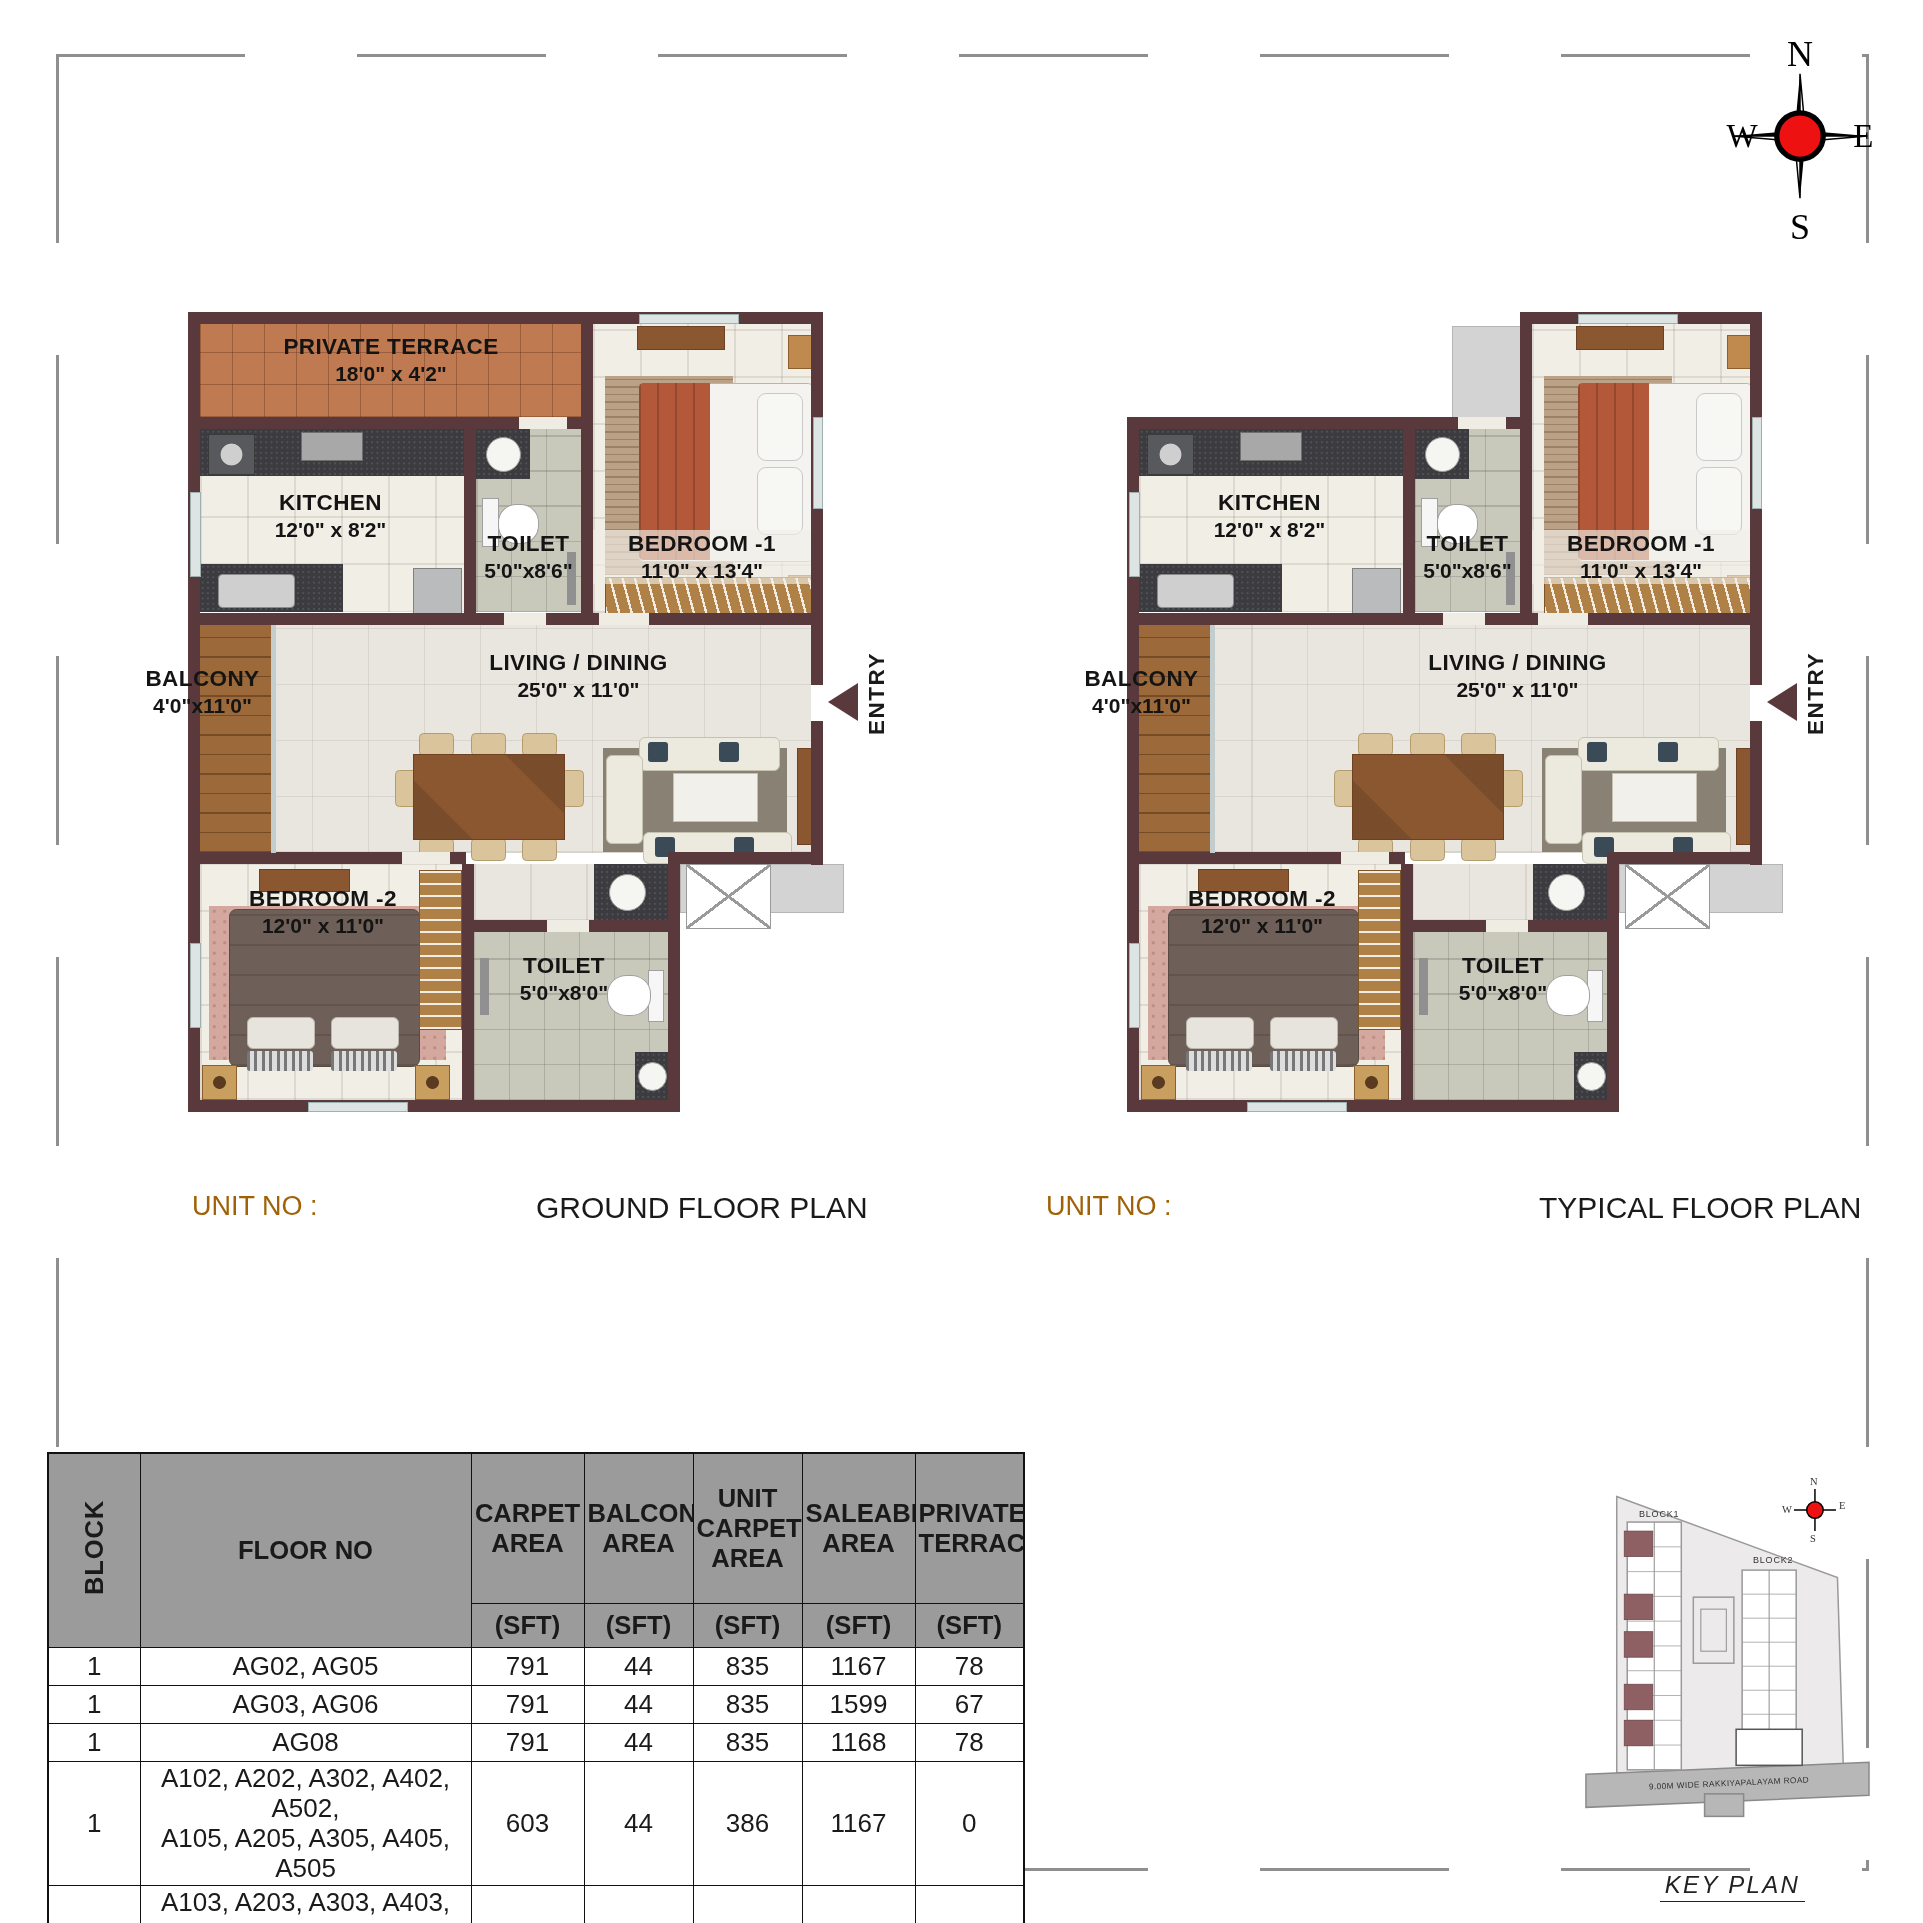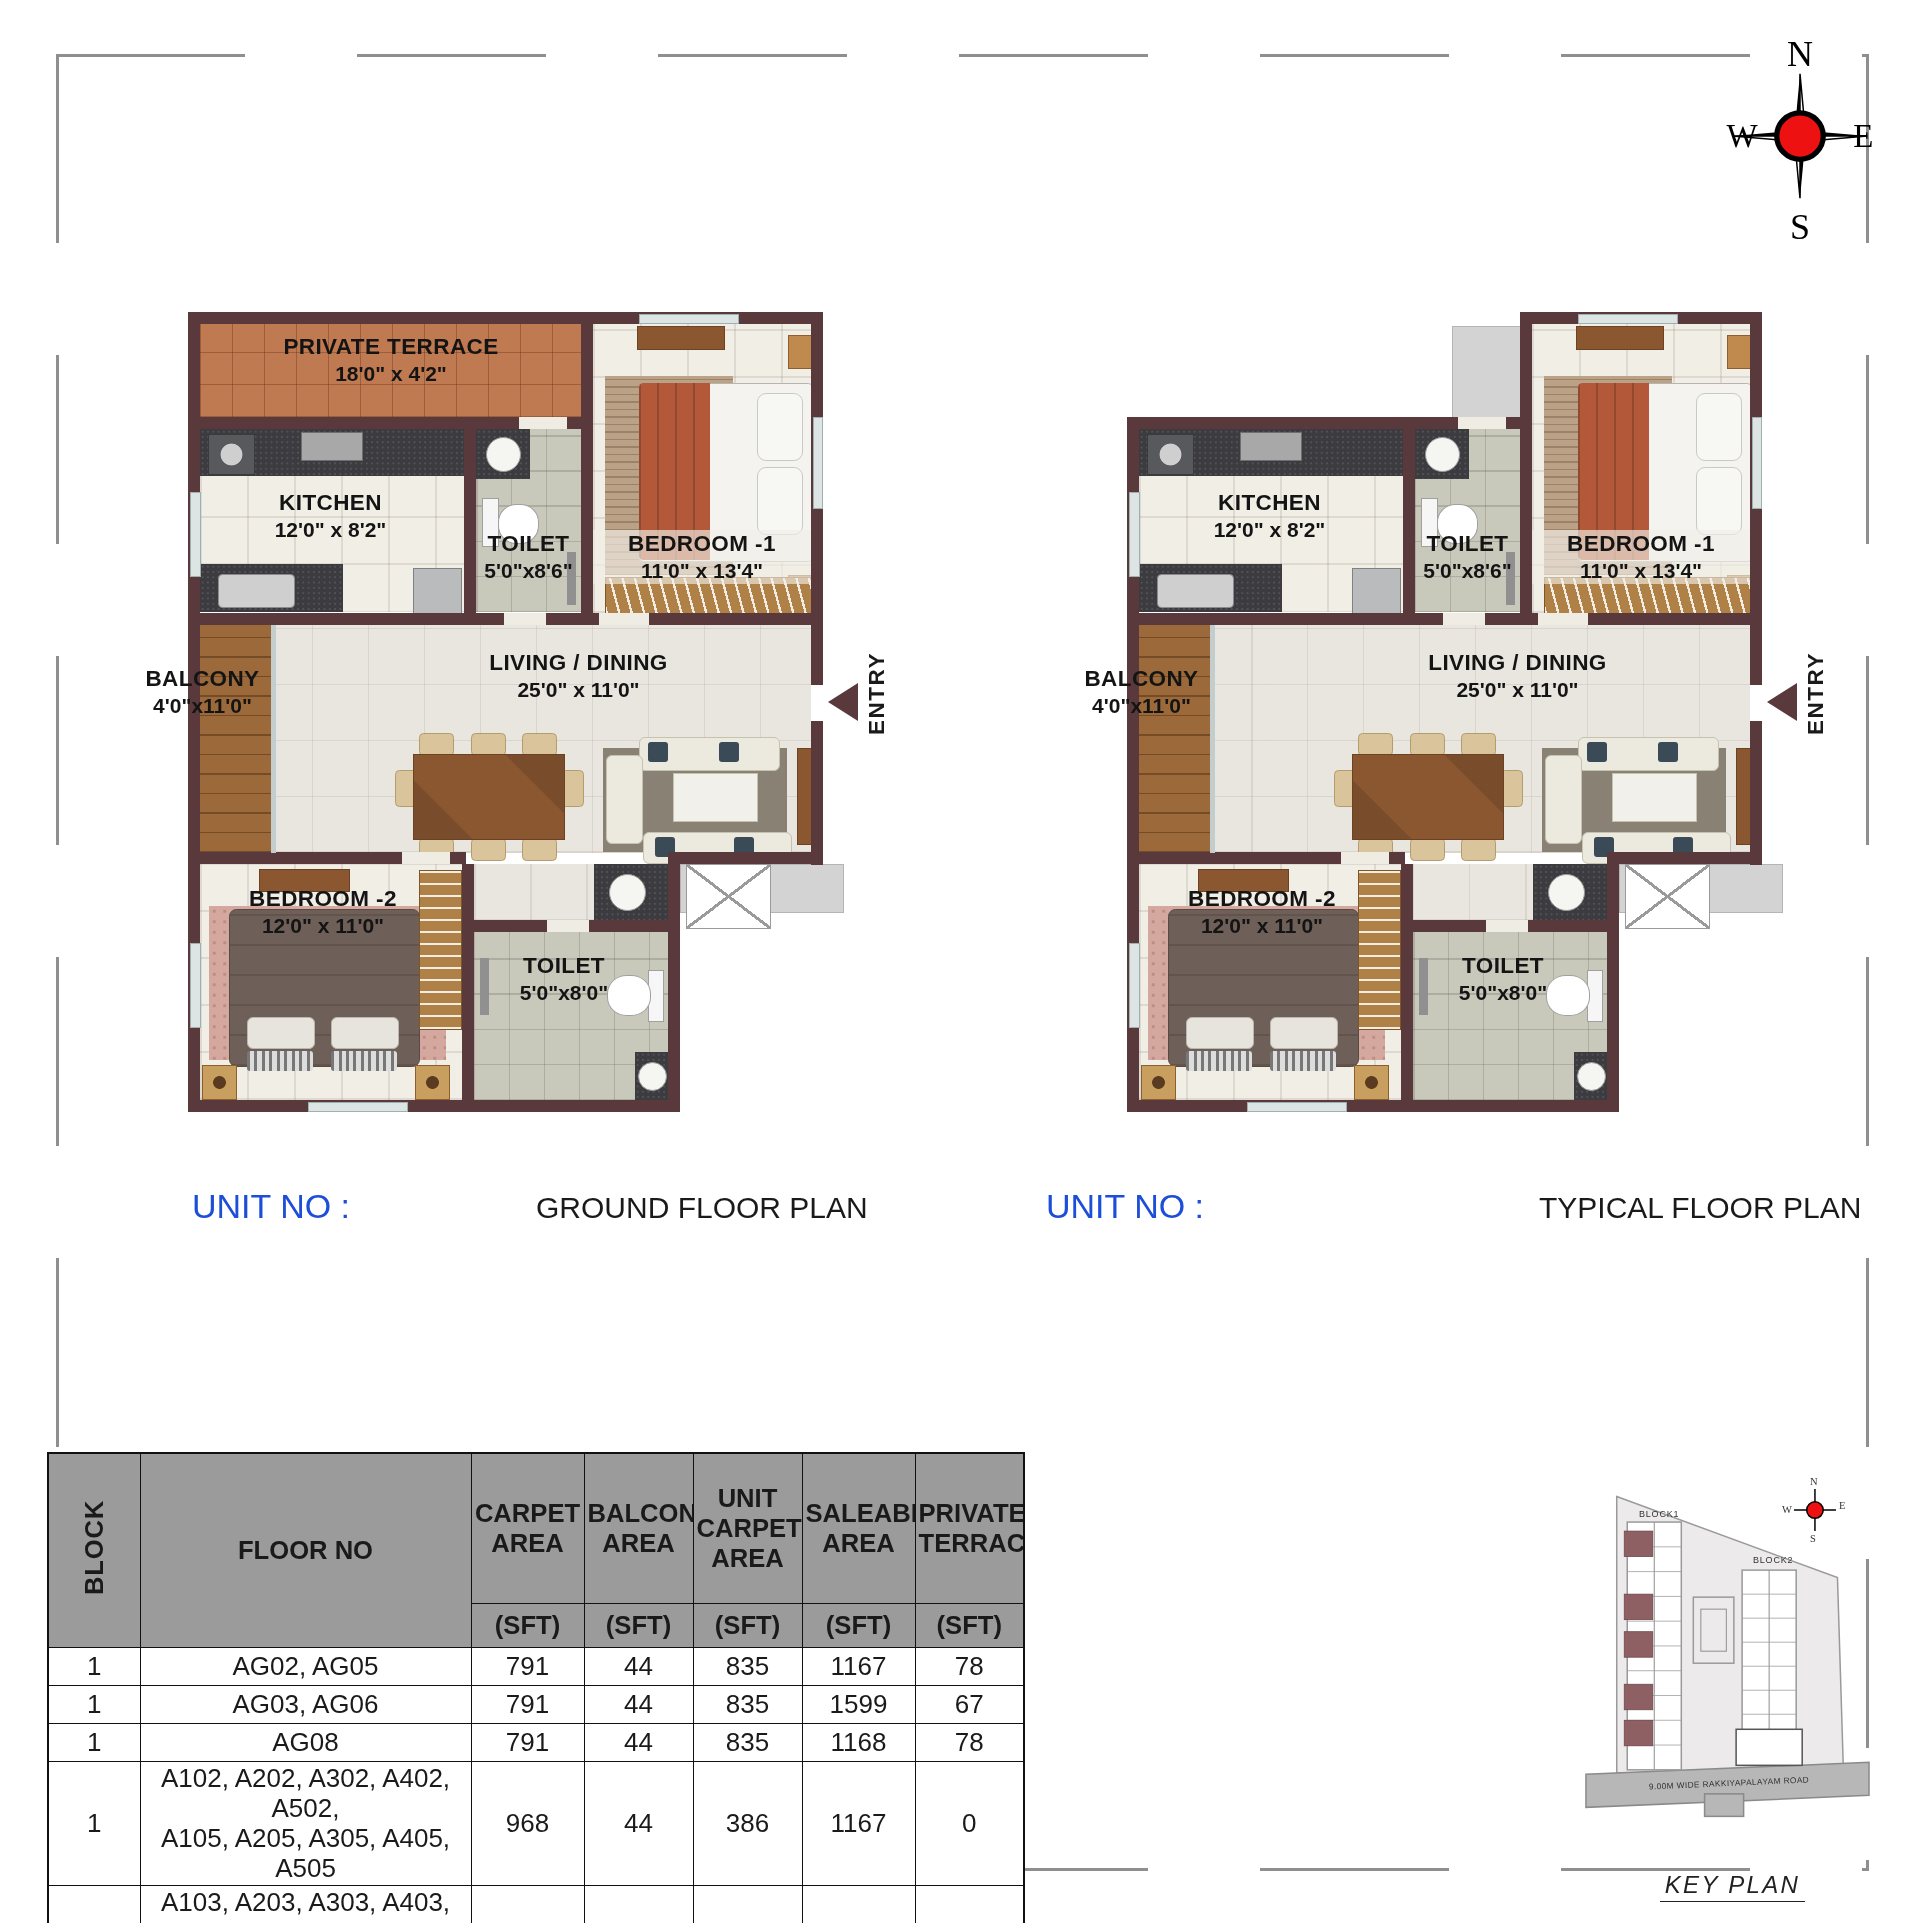--- a/index.html
+++ b/index.html
@@ -45,21 +45,21 @@
   .chair{position:absolute;background:#d9c49c;border:1.5px solid #b59c6c;border-radius:4.5px;}
   .pillow-dark{position:absolute;background:#3a4a56;border-radius:3px;}
   .rlabel{position:absolute;text-align:center;font-weight:700;color:#141414;z-index:40;}
   .rlabel .n{font-size:22.5px;line-height:28px;letter-spacing:0.4px;}
   .rlabel .d{font-size:21px;line-height:26px;}
   .entry-arrow{position:absolute;width:0;height:0;border-top:19.5px solid transparent;
      border-bottom:19.5px solid transparent;border-right:30px solid #5a393d;z-index:40;}
   .entry-text{position:absolute;writing-mode:vertical-rl;transform:rotate(180deg);
      font-weight:700;font-size:22.5px;letter-spacing:1.5px;z-index:40;}
   .caption{font-size:30px;color:#1a1a1a;}
-  .unit-block{position:absolute;display:flex;font-size:34px;line-height:59px;color:#1d4ed8;justify-content:center;}
+  .unit-block{position:absolute;display:flex;font-size:27px;line-height:59px;color:#a16207;justify-content:center;}
   .unit-block .lbl{white-space:nowrap;margin-right:13.5px;}
   
   table.area{border-collapse:collapse;table-layout:fixed;font-size:25.6px;}
   table.area th,table.area td{border:1.5px solid #111;overflow:hidden;}
   table.area{border:2.3px solid #111;}
   table.area th{background:#9b9b9b;font-weight:700;line-height:30px;padding:0 3px;}
   table.area td{background:#ffffff;text-align:center;font-size:26px;}
   td.unitcell{text-align:left;padding:1.5px 7.5px;font-size:25px;line-height:30px;white-space:pre-line;}
   .vtext{writing-mode:vertical-rl;transform:rotate(180deg);letter-spacing:0.8px;font-size:25.6px;}
   
@@ -430,21 +430,21 @@
       <td>791</td>
       <td>44</td>
       <td>835</td>
       <td>1168</td>
       <td>78</td>
     </tr>
     <tr style="height:63px;">
       <td>1</td>
       <td class="unitcell">A102, A202, A302, A402, A502,
 A105, A205, A305, A405, A505</td>
-      <td>968</td>
+      <td>603</td>
       <td>44</td>
       <td>386</td>
       <td>1167</td>
       <td>0</td>
     </tr>
     <tr style="height:63px;">
       <td>1</td>
       <td class="unitcell">A103, A203, A303, A403, A503,
 A106, A206, A306, A406, A506</td>
       <td>788</td>

